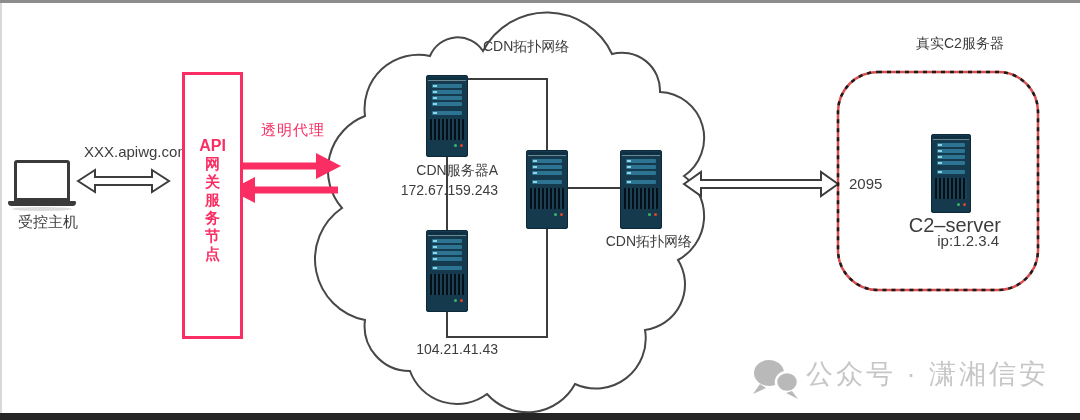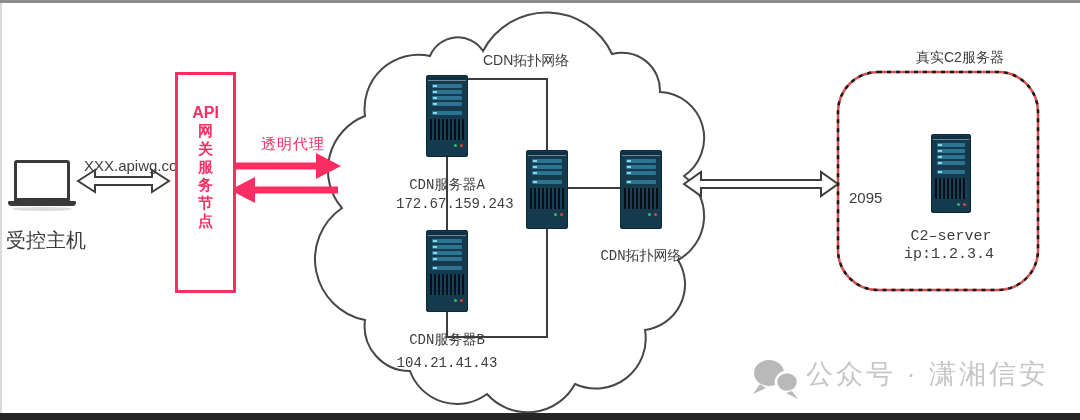--- a/index.html
+++ b/index.html
@@ -6,35 +6,35 @@
   *{box-sizing:border-box;}
   .stage{
     position:relative;width:1080px;height:420px;overflow:hidden;background:#ffffff;
     font-family:"Liberation Sans","DejaVu Sans",sans-serif;color:#3d3d3d;
   }
   .edge-top{position:absolute;left:0;top:0;width:1080px;height:3px;background:#8d8d8d;}
   .edge-bottom{position:absolute;left:0;top:413px;width:1080px;height:7px;background:#262626;}
   .edge-left{position:absolute;left:0;top:3px;width:2px;height:410px;background:#d9d9d9;}
   svg.layer{position:absolute;left:0;top:0;width:1080px;height:420px;}
 
-  .lbl{position:absolute;white-space:nowrap;color:#3d3d3d;margin-top:14px;}
-  .lbl.center{text-align:center;font-family:Liberation Mono, monospace;}
+  .lbl{position:absolute;white-space:nowrap;color:#3d3d3d;}
+  .lbl.center{text-align:right;}
   .pink{color:#FA2E63;}
 
   
   .laptop{position:absolute;left:8px;top:160px;width:68px;}
   .laptop .screen{width:56px;height:41px;margin-left:6px;border:3px solid #3a3a3a;border-radius:3px 3px 0 0;background:#ffffff;}
   .laptop .base{width:68px;height:5px;background:#3a3a3a;border-radius:2px 2px 5px 5px;}
   .laptop .shadow{width:60px;height:4px;margin:1px auto 0;background:#dcdcdc;border-radius:50%;}
 
   
   .api-box{
-    position:absolute;left:175px;top:72px;width:61px;height:221px;
+    position:absolute;left:182px;top:72px;width:61px;height:267px;
     border:3px solid #FA2E63;background:#ffffff;
-    display:flex;flex-direction:column;align-items:center;padding-top:29px;
+    display:flex;flex-direction:column;align-items:center;padding-top:62px;
   }
   .api-box span{display:block;font-size:15px;font-weight:700;color:#FA2E63;line-height:18px;text-align:center;}
 
   
   .server{position:absolute;width:42px;background:#15394d;border-radius:3px;
     box-shadow:inset 0 0 0 1px #0c2938;display:flex;flex-direction:column;padding:2px 1px 1px;}
   .server .cap{height:4px;background:#0f2f42;border-bottom:1px solid #6b8995;border-radius:2px 2px 0 0;margin:0 1px 3px;}
   .server .bays{display:flex;flex-direction:column;gap:2px;padding:0 5px;}
   .server .bay{height:4px;background:#2d7392;border-radius:1px;position:relative;}
   .server .bay::before{content:"";position:absolute;left:1px;top:1px;width:4px;height:2px;background:#8fd4e4;}
@@ -94,21 +94,21 @@
       <ellipse cx="787" cy="382" rx="11" ry="10" fill="#b9b9b9" stroke="#ffffff" stroke-width="2.5"></ellipse>
       <path d="M792,391 L798,399 L786,393 Z" fill="#b9b9b9"></path>
     </g>
   </svg>
 
   <div class="laptop">
     <div class="screen"></div>
     <div class="base"></div>
     <div class="shadow"></div>
   </div>
-  <div class="lbl center" style="left:6px;top:213px;width:72px;font-size:20px;">受控主机</div>
+  <div class="lbl center" style="left:6px;top:213px;width:72px;font-size:15px;">受控主机</div>
 
   <div class="lbl" style="left:84px;top:143px;font-size:15px;">XXX.apiwg.com:80</div>
 
   <div class="api-box">
     <span style="font-size:16px;">API</span>
     <span>网</span>
     <span>关</span>
     <span>服</span>
     <span>务</span>
     <span>节</span>
@@ -145,21 +145,20 @@
         <div class="bay"></div>
         <div class="bay"></div>
         <div class="bay gap"></div>
       </div>
     <div class="vent"></div>
     <div class="leds">
         <div class="led green"></div>
         <div class="led red"></div>
       </div>
   </div>
-  <div class="lbl center" style="left:396px;top:317px;width:102px;font-size:14px;">CDN服务器B</div>
   <div class="lbl center" style="left:396px;top:341px;width:102px;font-size:14px;">104.21.41.43</div>
 
   <div class="server" style="left:526px;top:150px;height:79px;">
     <div class="cap"></div>
     <div class="bays">
         <div class="bay"></div>
         <div class="bay"></div>
         <div class="bay"></div>
         <div class="bay gap"></div>
       </div>
@@ -197,19 +196,19 @@
         <div class="bay"></div>
         <div class="bay"></div>
         <div class="bay gap"></div>
       </div>
     <div class="vent"></div>
     <div class="leds">
         <div class="led green"></div>
         <div class="led red"></div>
       </div>
   </div>
-  <div class="lbl center" style="left:901px;top:214px;width:100px;font-size:15px;">C2–server</div>
+  <div class="lbl center" style="left:901px;top:214px;width:100px;font-size:20px;">C2–server</div>
   <div class="lbl center" style="left:899px;top:232px;width:100px;font-size:15px;">ip:1.2.3.4</div>
 
   <div class="watermark-text">公众号 · 潇湘信安</div>
 
   <div class="edge-bottom"></div>
 </div>
 
 </body></html>

